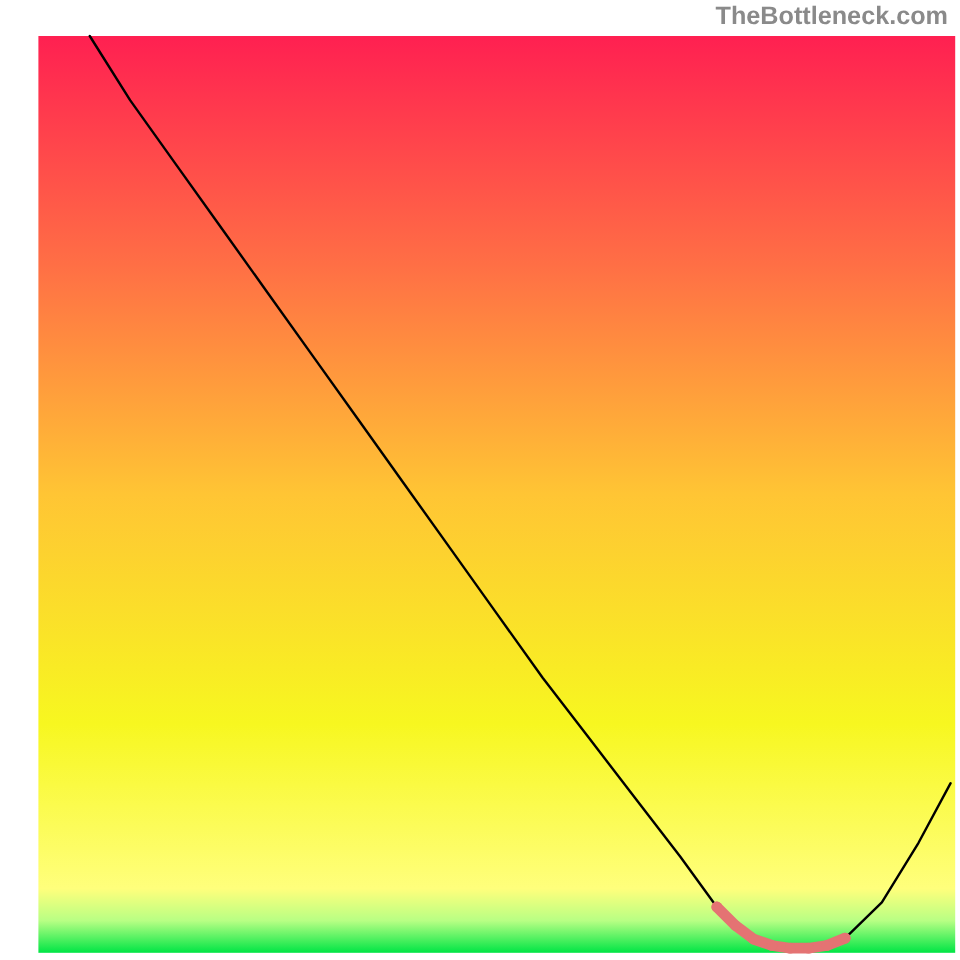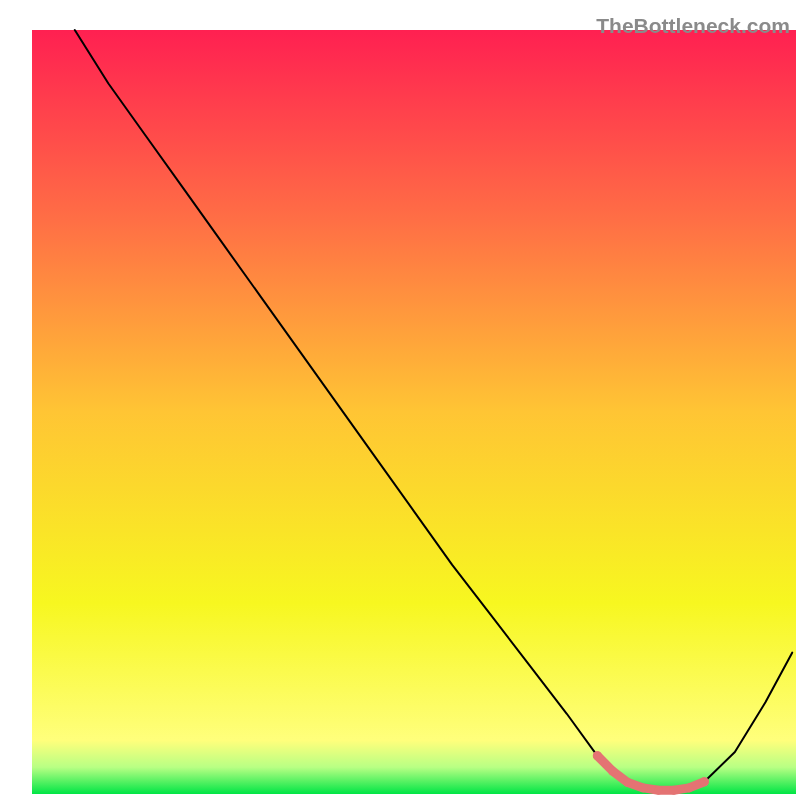--- a/index.html
+++ b/index.html
@@ -10,21 +10,21 @@
     overflow: hidden;
     background: #fff;
   }
   .wrap {
     position: relative;
     width: 800px;
     height: 800px;
   }
   .attribution {
     position: absolute;
-    top: 14px;
+    top: 2px;
     right: 10px;
     font-family: Arial, Helvetica, sans-serif;
     font-size: 21px;
     font-weight: bold;
     color: #8a8a8a;
   }
   svg {
     position: absolute;
     top: 0;
     left: 0;

